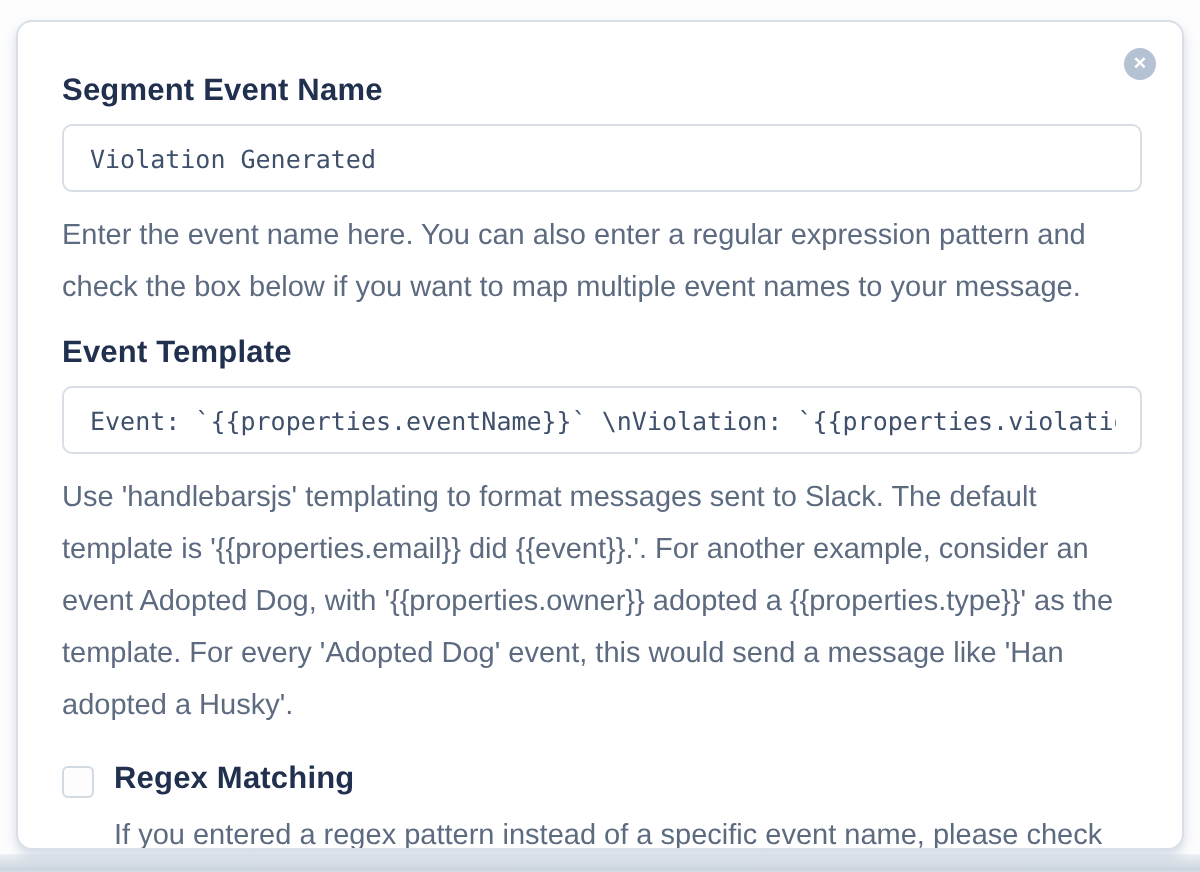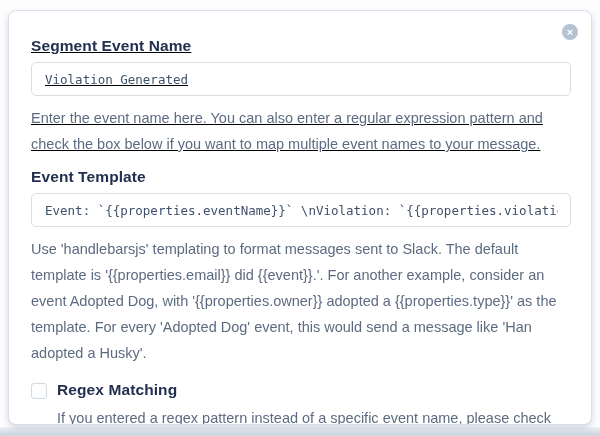--- a/index.html
+++ b/index.html
@@ -66,21 +66,21 @@
     overflow: hidden;
     text-overflow: clip;
     outline: none;
   }
   .help-text {
     color: #5d6b80;
     font-size: 14.5px;
     line-height: 26px;
     margin-top: 9px;
   }
-  .section { margin-bottom: 11px; text-decoration: underline; }
+  .section { margin-bottom: 11px; }
   .section-2 { margin-bottom: 14px; }
   .checkbox-row {
     display: flex;
     align-items: flex-start;
     margin-top: 15px;
   }
   .checkbox {
     appearance: none;
     -webkit-appearance: none;
     width: 16px; height: 16px;

